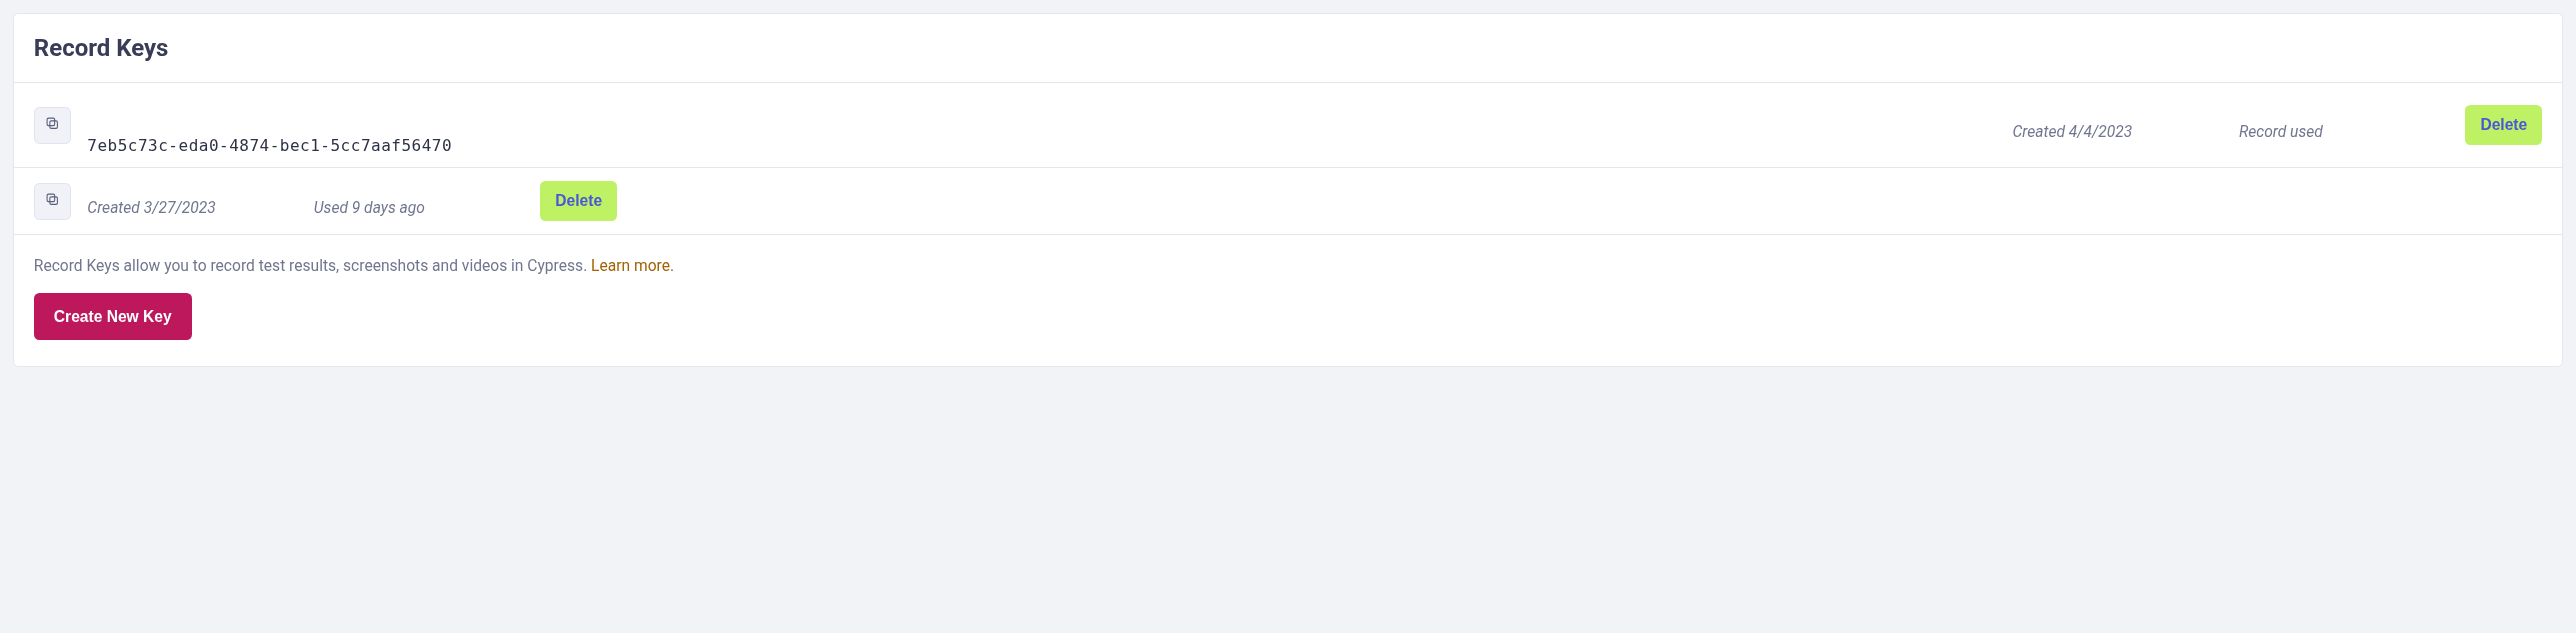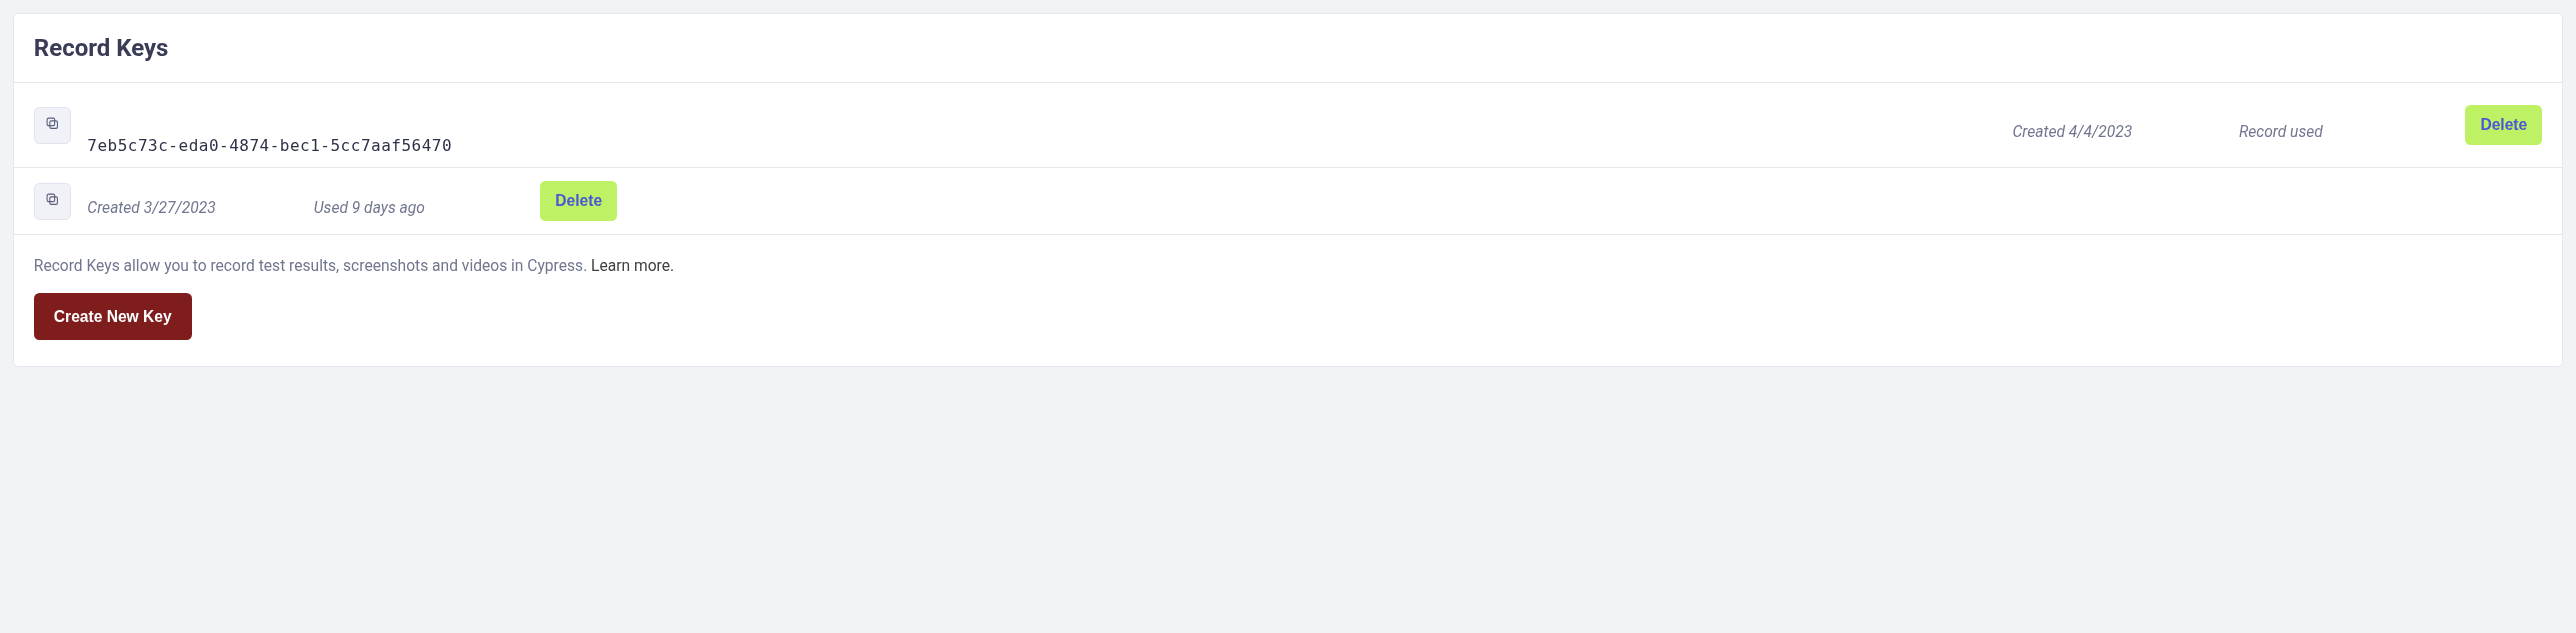--- a/index.html
+++ b/index.html
@@ -76,26 +76,26 @@
   .card-footer {
     padding: 22px 20px 25.6px 20px;
     border-top: 0.9px solid #e4e7ee;
   }
   .help-text {
     color: #71768f;
     font-size: 15.6px;
     margin-bottom: 18.3px;
   }
   .learn-link {
-    color: #404040;
+    color: #a16207;
     text-decoration: none;
     cursor: pointer;
   }
   .primary-btn {
-    background: #7f1d1d;
+    background: #be185d;
     color: #ffffff;
     border: none;
     border-radius: 5.5px;
     padding: 14.6px 20px;
     font-size: 15.6px;
     font-weight: 600;
     cursor: pointer;
   }
 </style>
 </head>

